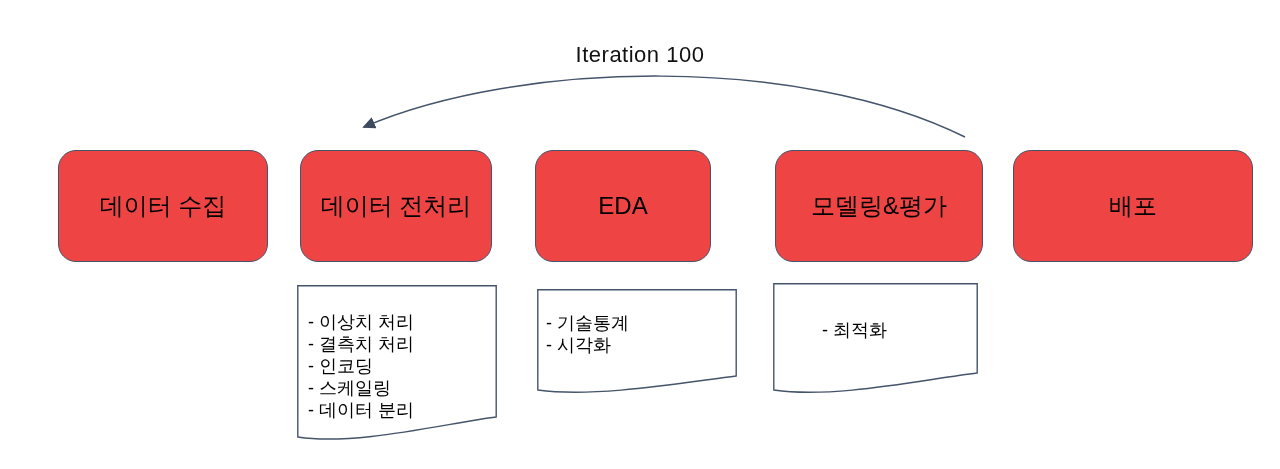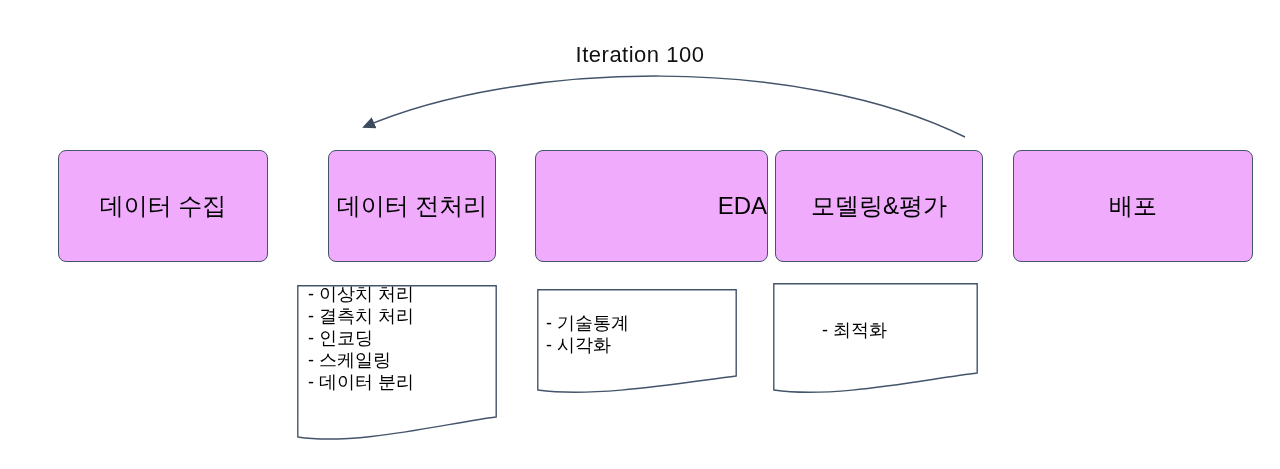--- a/index.html
+++ b/index.html
@@ -28,51 +28,51 @@
   }
   .arrow-svg, .doc-svg {
     position: absolute;
     overflow: visible;
   }
   .arrow-svg { left: 0; top: 0; pointer-events: none; }
   .stage-box {
     position: absolute;
     box-sizing: border-box;
     border: 1.6px solid #44546A;
-    border-radius: 8px;
-    background: #f0abfc;
+    border-radius: 18px;
+    background: #ef4444;
     display: flex;
     align-items: center;
     justify-content: center;
     top: 150px;
     height: 112px;
   }
   .stage-box .label {
     font-size: 24px;
     color: #000000;
     white-space: nowrap;
   }
   .box-collect   { left: 58px;   width: 210px; }
-  .box-preproc   { left: 300px;  width: 168px; margin-left: 28px; }
-  .box-eda       { left: 535px;  width: 233px; justify-content: flex-end; }
+  .box-preproc   { left: 300px;  width: 192px; }
+  .box-eda       { left: 535px;  width: 176px; }
   .box-modeling  { left: 775px;  width: 208px; text-align: center; }
   .box-deploy    { left: 1013px; width: 240px; }
 
   .doc-collect-svg  { left: 297px; top: 285px; }
   .doc-eda-svg      { left: 537px; top: 289px; }
   .doc-modeling-svg { left: 773px; top: 283px; }
 
   .doc-notes {
     position: absolute;
     font-size: 18px;
     line-height: 22px;
     color: #000000;
     white-space: nowrap;
   }
-  .notes-preproc  { left: 308px; top: 283px; }
+  .notes-preproc  { left: 308px; top: 311px; }
   .notes-eda      { left: 546px; top: 312px; }
   .notes-modeling { left: 822px; top: 319px; }
 </style>
 </head>
 <body>
 
 <div class="canvas">
 
   <div class="iteration-label">Iteration 100</div>
 

